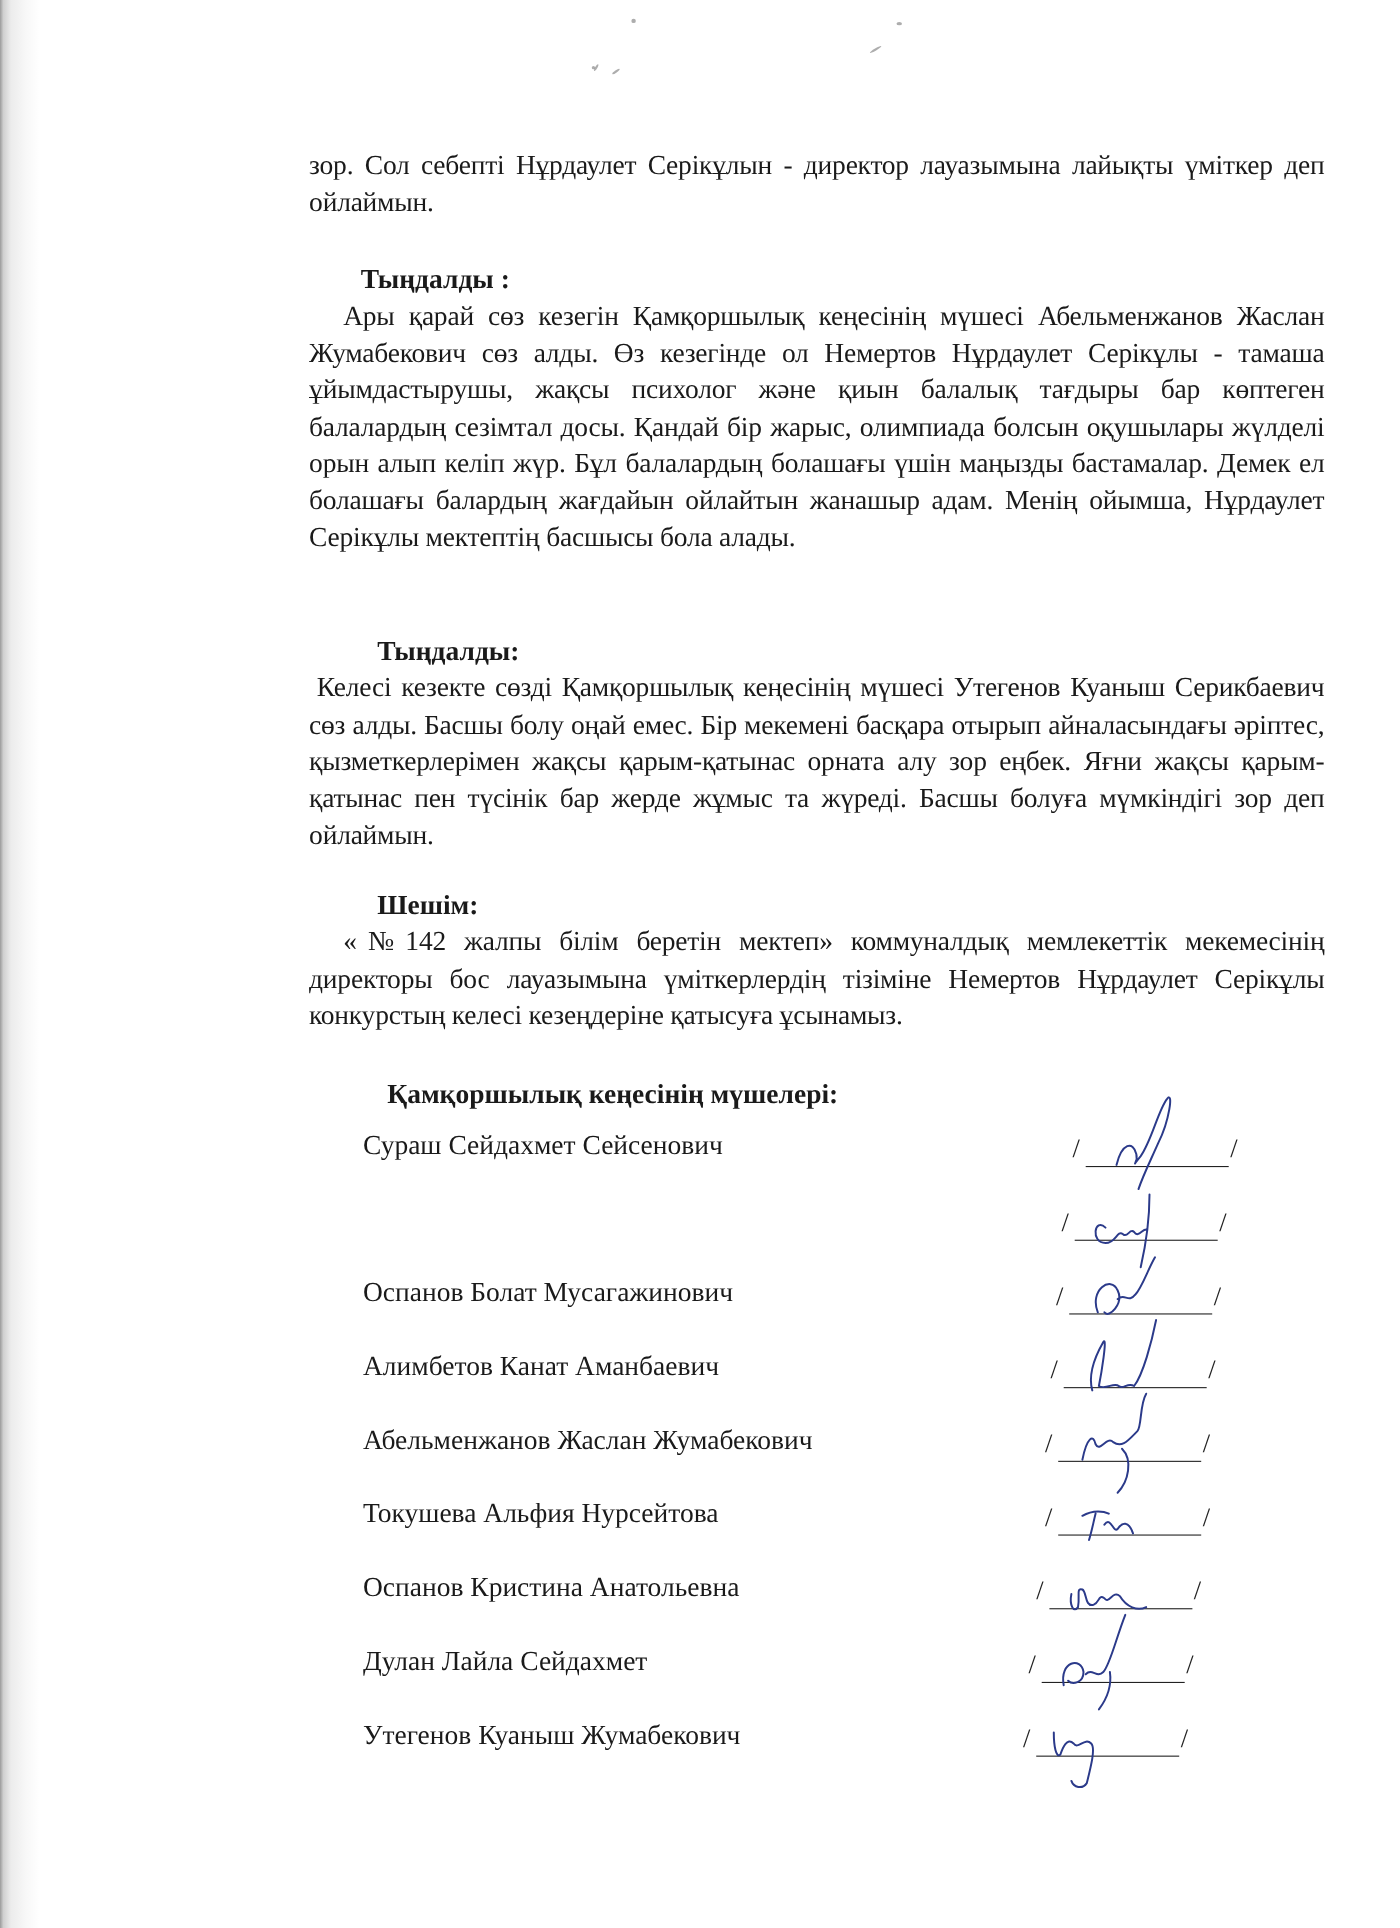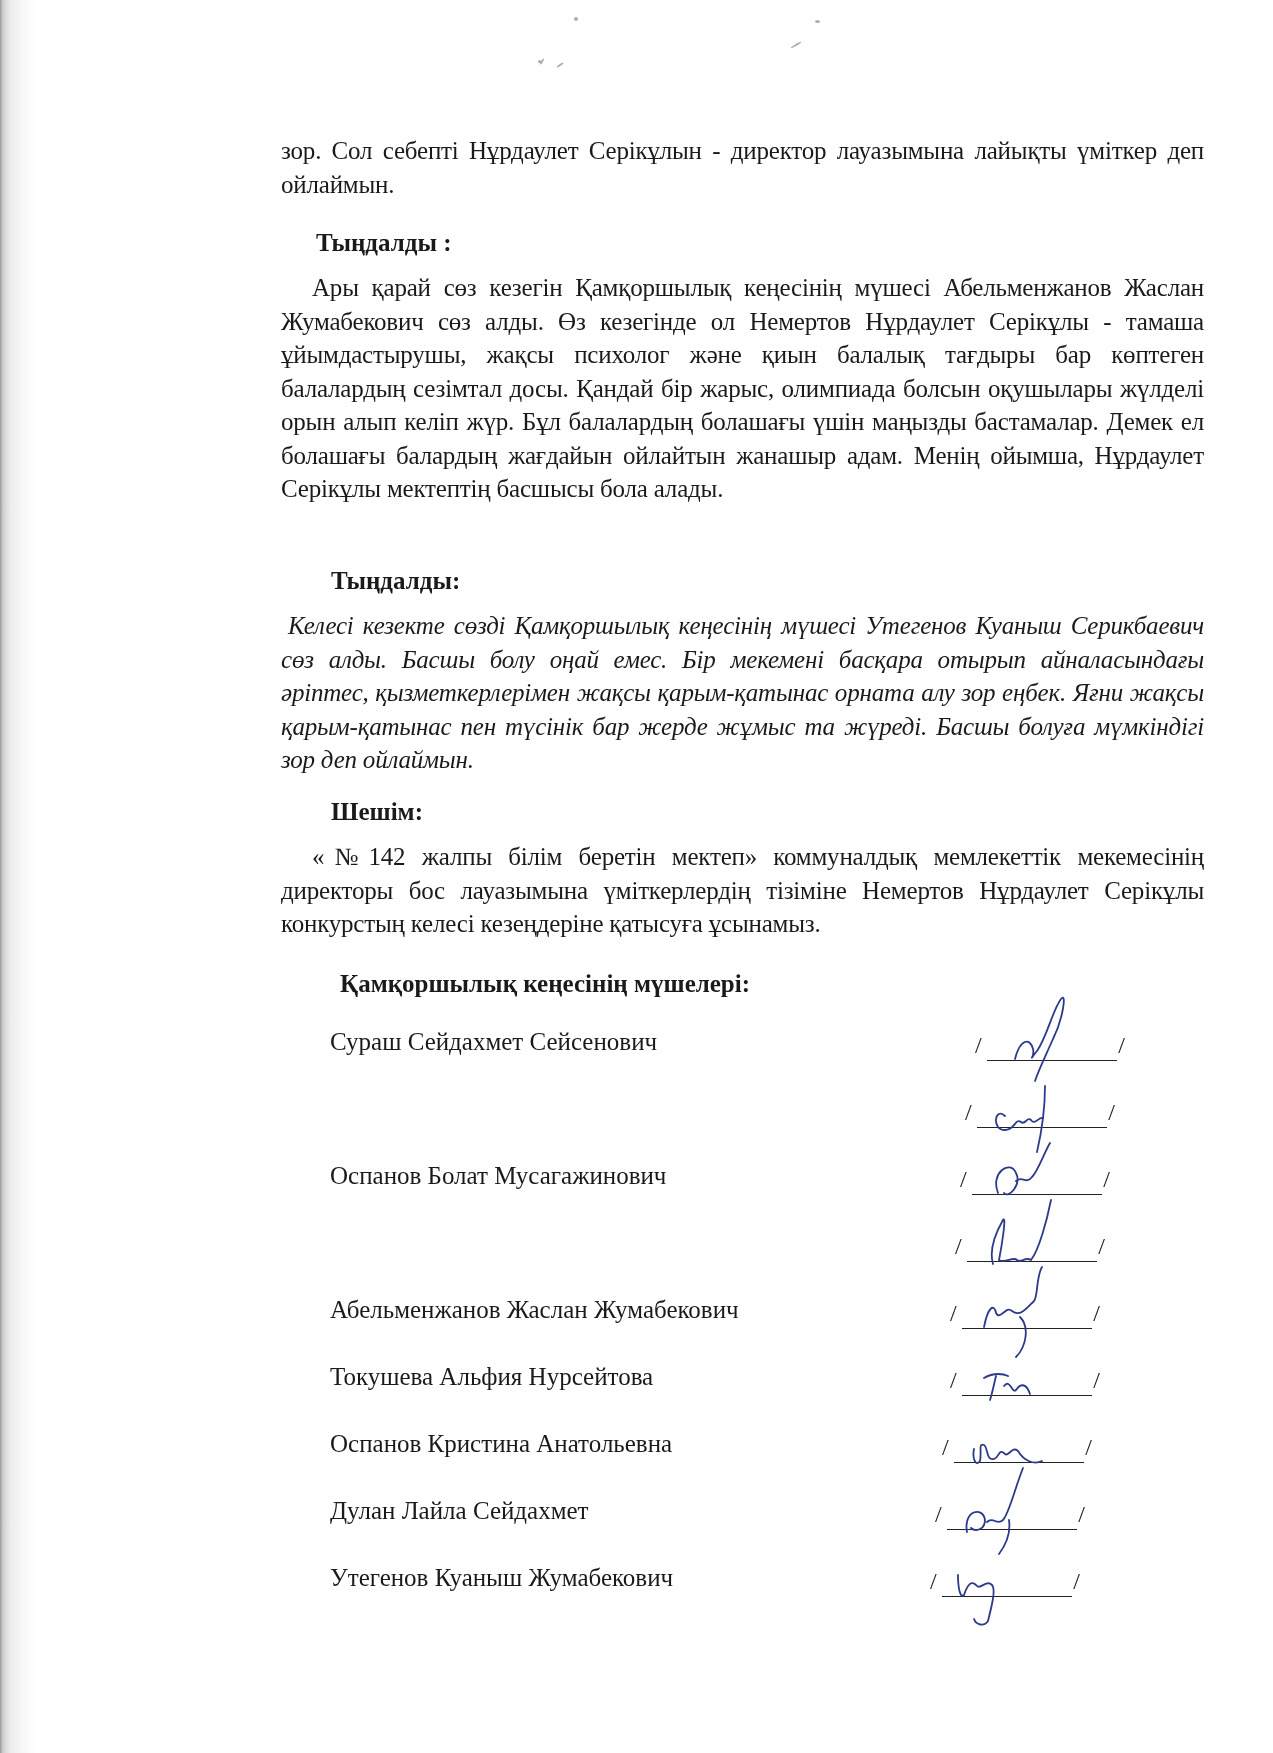--- a/index.html
+++ b/index.html
@@ -13,28 +13,28 @@
       position: absolute; left: 0; top: 0; width: 36px; height: 1753px;
       background: linear-gradient(to right, #9a9a9a 0px, #cfcfcf 3px, #ececec 10px, #f8f8f8 24px, #ffffff 36px);
     }
     .speck { position: absolute; background: #777; border-radius: 50%; opacity: .6; }
     .p {
       font-size: 25px; line-height: 33.5px; text-align: justify;
       text-align-last: left; margin: 16px; letter-spacing: -0.2px;
     }
     .indent { text-indent: 31px; }
     .indent-sm { text-indent: 7px; }
-    .heading { font-weight: bold; font-size: 25px; line-height: 33px; margin: 4px; }
+    .heading { font-weight: bold; font-size: 25px; line-height: 33px; margin: 16px; }
     .h1 { position: absolute; left: 312px; top: 222px; }
     .h2 { position: absolute; left: 327px; top: 560px; }
     .h3 { position: absolute; left: 327px; top: 791px; }
     .h4 { position: absolute; left: 336px; top: 963px; }
     .block1 { position: absolute; left: 265px; top: 118px; width: 955px; }
     .block2 { position: absolute; left: 265px; top: 255px; width: 955px; }
-    .block3 { position: absolute; left: 265px; top: 593px; width: 955px; font-style: italic; }
+    .block3 { position: absolute; left: 265px; top: 593px; width: 955px; }
     .block4 { position: absolute; left: 265px; top: 824px; width: 955px; }
     .members { position: absolute; left: 330px; top: 1025px; width: 820px; }
     .member {
       position: relative; height: 67px; font-size: 25px; line-height: 33px;
     }
     .member-name { position: absolute; left: 0; top: 0; white-space: nowrap; }
     .sig-line {
       position: absolute; top: 4px; height: 30px; width: 150px;
     }
     .sig-line .slash { position: absolute; top: 0; font-size: 24px; color: #222; }
@@ -100,20 +100,21 @@
     <div class="sig-line" style="left:630px;">
         <span class="slash" style="left: 0px;">/</span>
         <div class="rule"></div>
         <span class="slash" style="right: 0px;">/</span>
         <svg width="130" height="70">
           <path d="M38 30 C30 10 50 -4 56 10 C62 22 48 36 44 30 M56 18 C62 12 66 22 72 14 C78 8 84 -10 90 -20" fill="none" stroke="#2b3a8a" stroke-width="1.8" stroke-linecap="round" transform="translate(0,22)"></path>
         </svg>
       </div>
   </div>
   <div class="member">
+    <span class="member-name">Алимбетов Канат Аманбаевич</span>
     <div class="sig-line" style="left:625px;">
         <span class="slash" style="left: 0px;">/</span>
         <div class="rule"></div>
         <span class="slash" style="right: 0px;">/</span>
         <svg width="130" height="70">
           <path d="M38 34 C34 20 40 4 48 -10 C52 -16 46 20 44 30 C50 34 58 26 62 30 C66 34 70 26 76 30 C84 20 92 -10 96 -30" fill="none" stroke="#2b3a8a" stroke-width="1.8" stroke-linecap="round" transform="translate(0,22)"></path>
         </svg>
       </div>
   </div>
   <div class="member">

